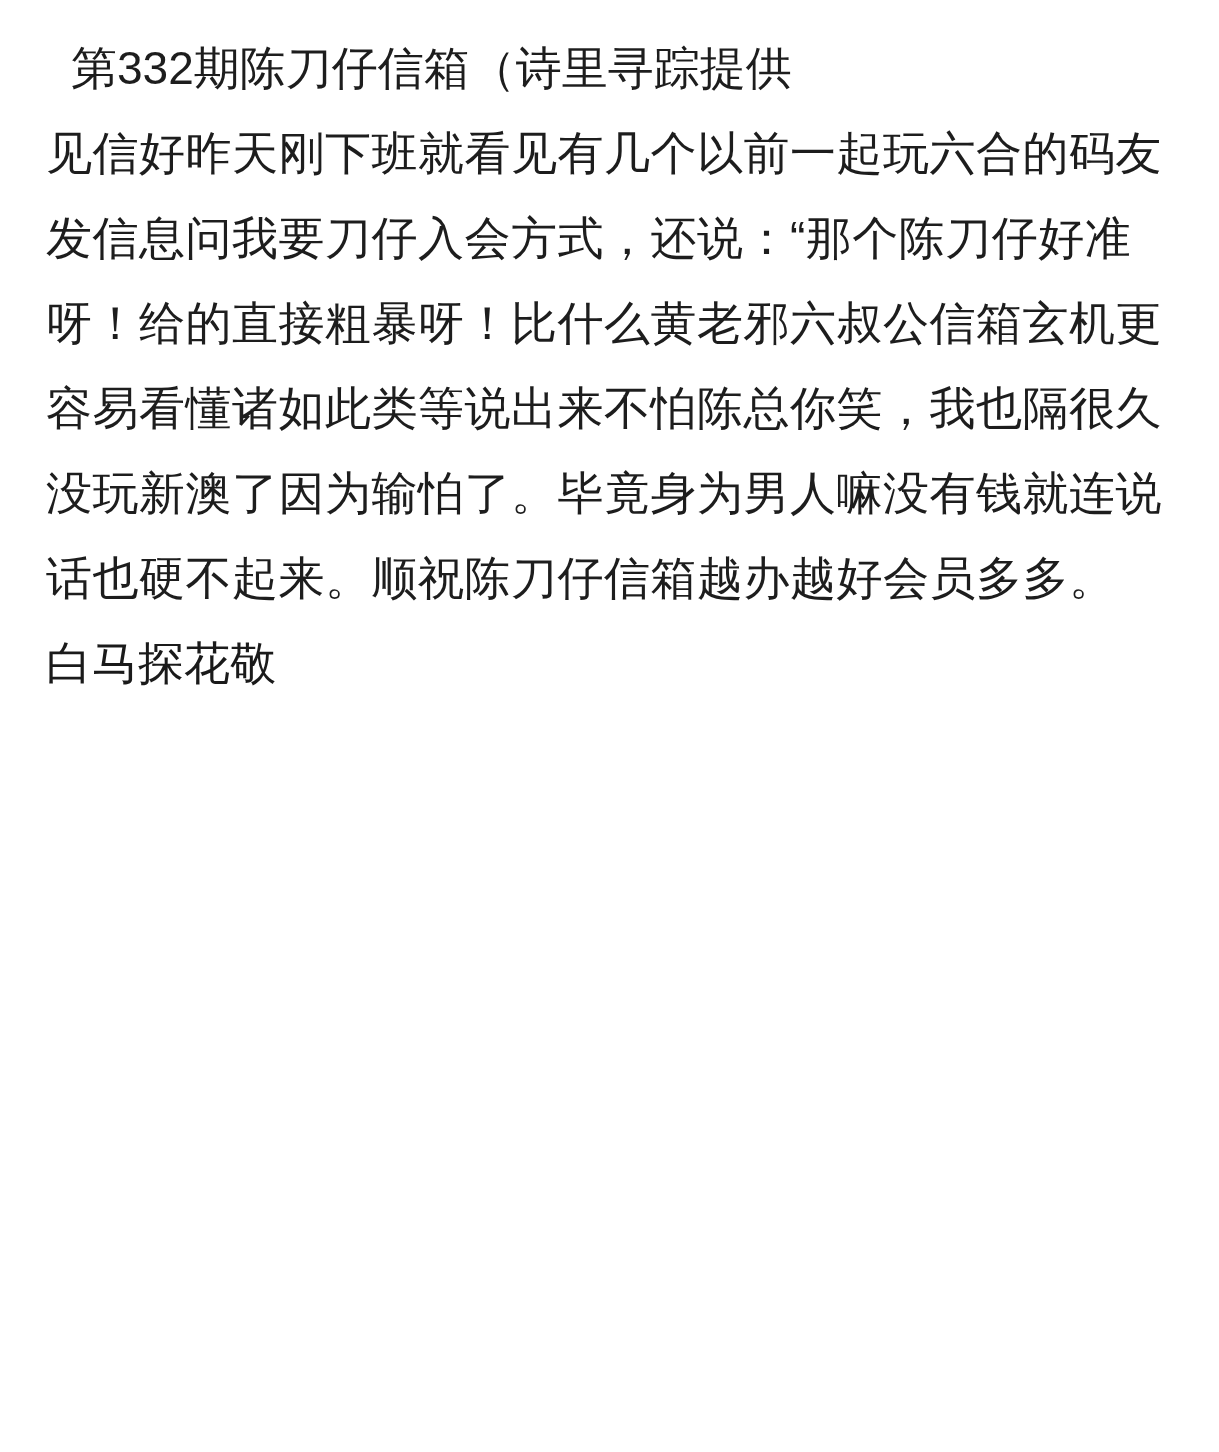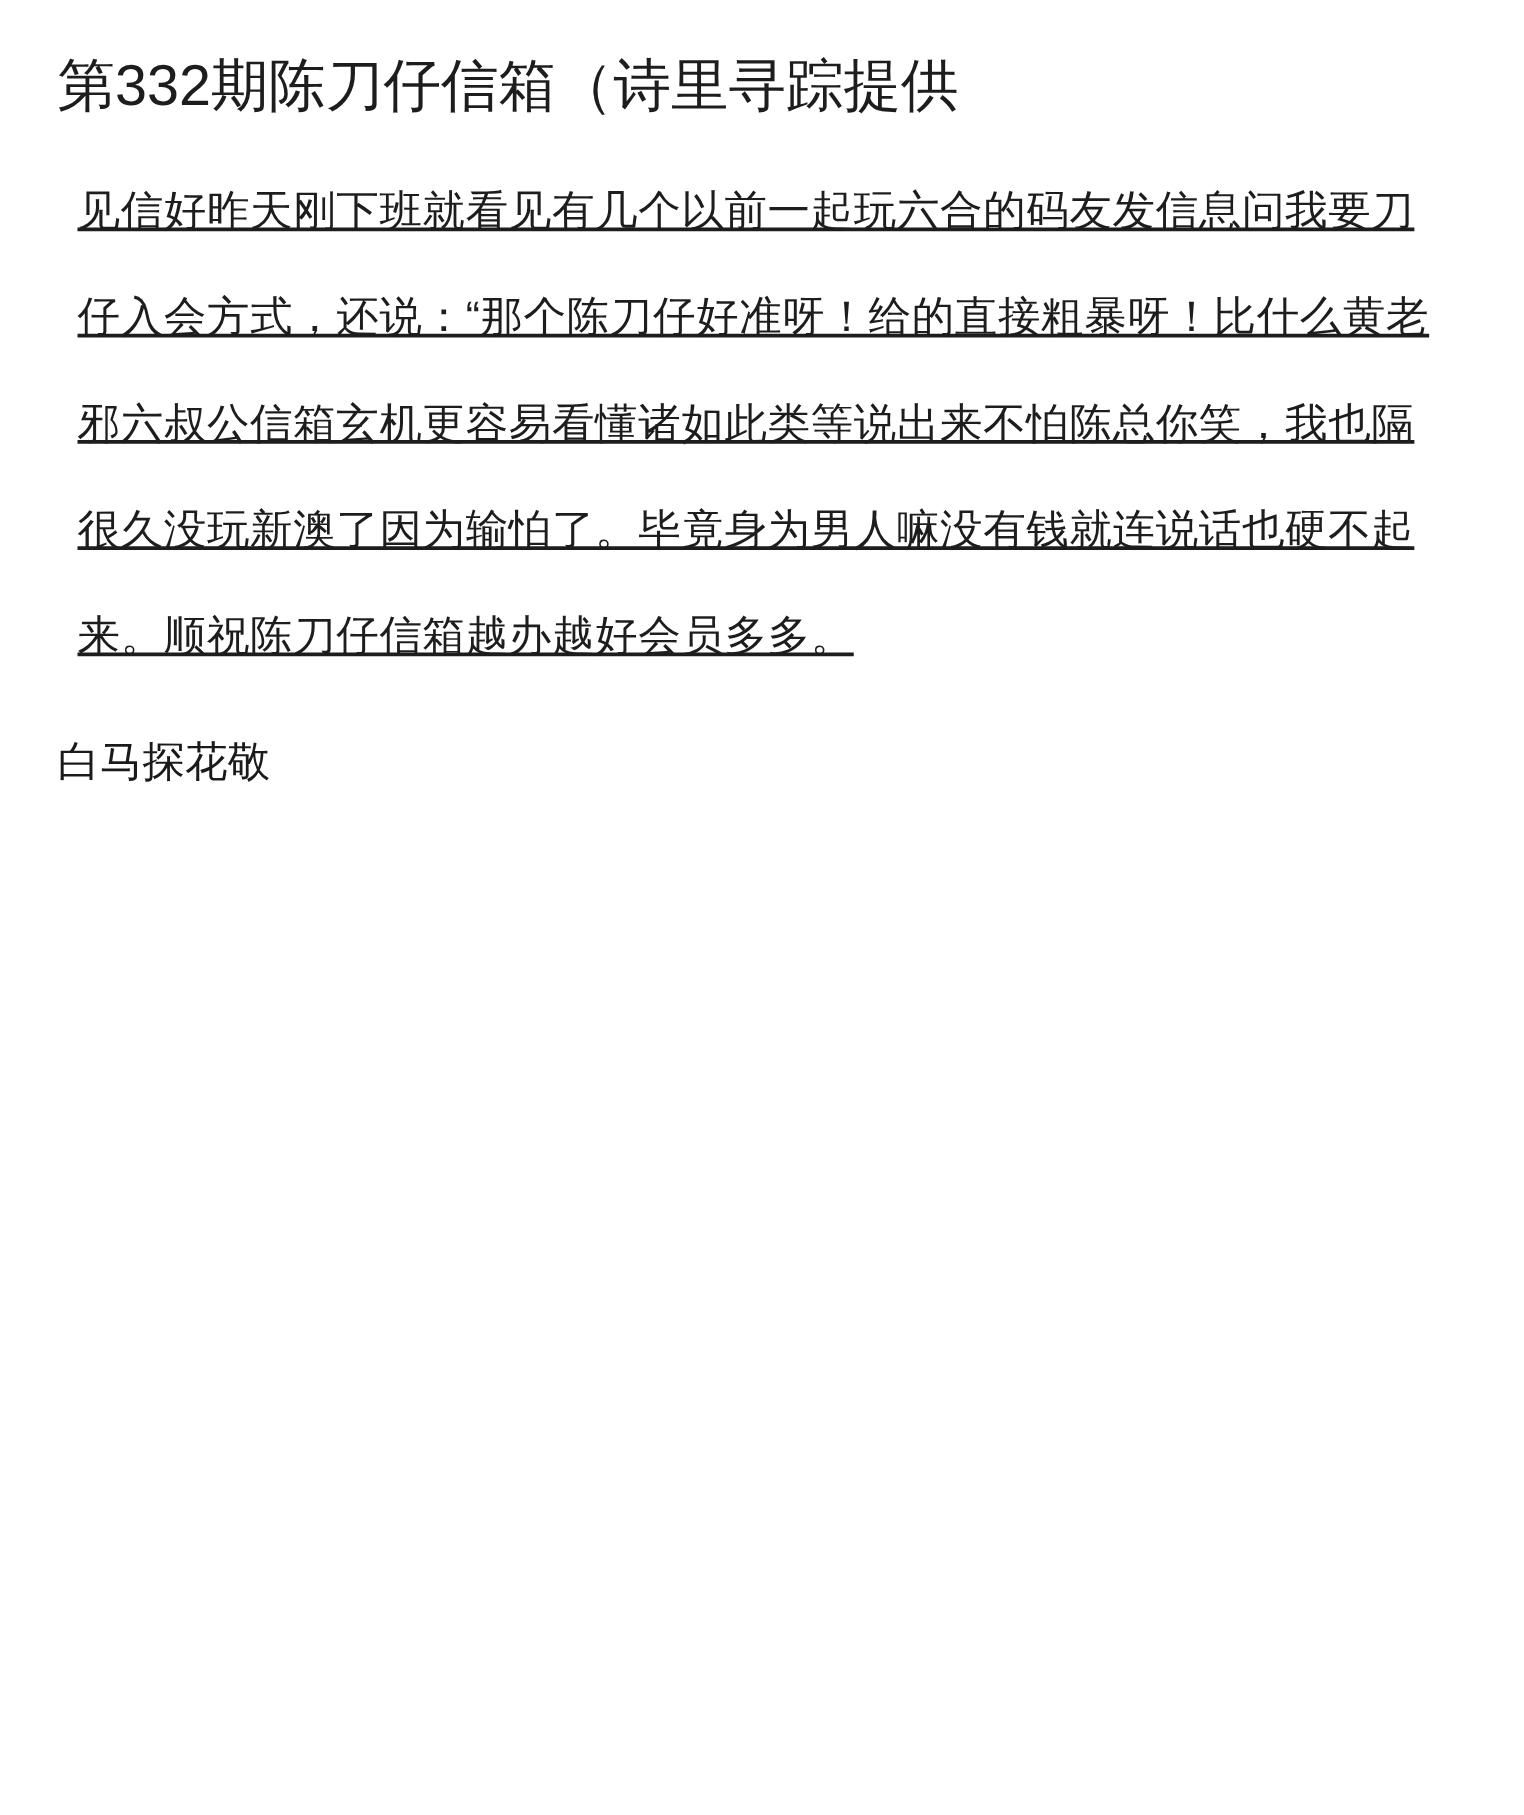--- a/index.html
+++ b/index.html
@@ -20,43 +20,43 @@
     min-height: 1452px;
     box-sizing: border-box;
     padding: 26px 38px 20px 46px;
     background: #ffffff;
   }
   .block {
     margin: 0;
   }
   .line,
   .para {
-    font-size: 34px;
+    font-size: 46px;
     line-height: 85px;
     letter-spacing: 0.5px;
     font-weight: 400;
     color: #1d1d1d;
-    margin: 16px;
+    margin: 0;
     word-break: break-all;
-    text-decoration: underline;
   }
   .para {
     text-align: left;
   }
   .title {
     font-size: 46px;
     line-height: 85px;
     color: #1d1d1d;
+    margin-left: 25px;
   }
   .salutation {
     font-size: 46px;
     line-height: 85px;
   }
   .signature {
-    font-size: 34px;
+    font-size: 46px;
     line-height: 85px;
   }
 </style>
 </head>
 <body>
 
 <div class="page">
 
   <div class="block">
     <div class="title">第332期陈刀仔信箱（诗里寻踪提供</div>

